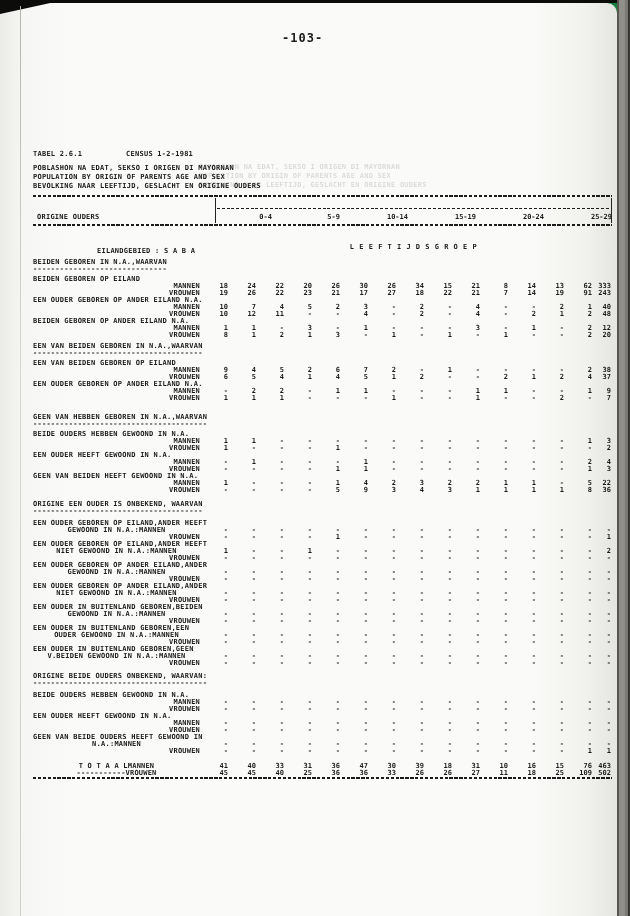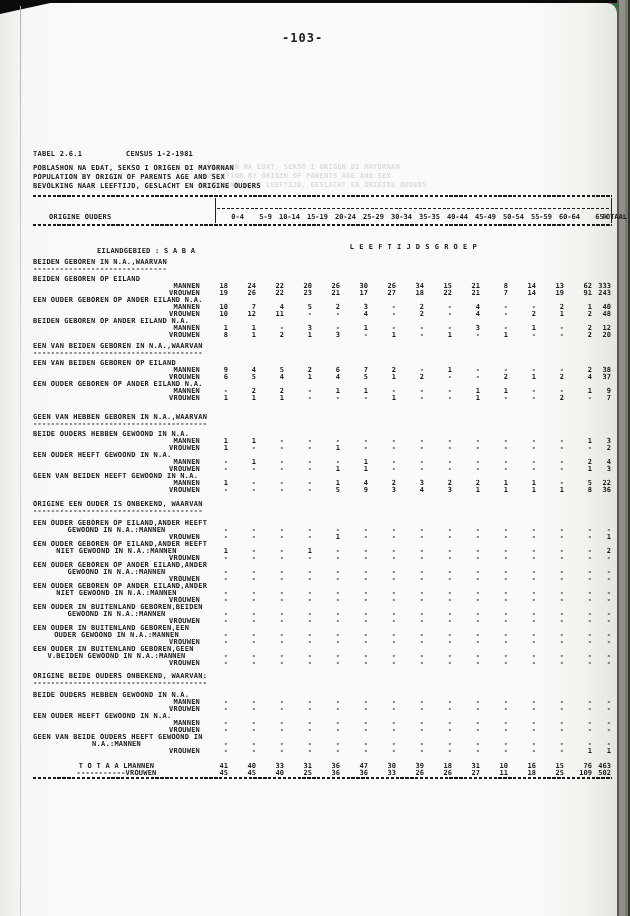--- a/index.html
+++ b/index.html
@@ -23,21 +23,21 @@
   .subs{position:relative;margin-top:6px;line-height:9px;letter-spacing:.25px;}
   .ghost{position:absolute;left:166px;top:-1px;opacity:.14;filter:blur(.3px);white-space:nowrap;}
   .rule{height:2px;background:repeating-linear-gradient(90deg,#1b1b1b 0 3.2px,rgba(0,0,0,0) 3.2px 4.9px);}
   .tablewrap{margin-top:4px;font-size:7px;font-weight:bold;}
   .band{position:relative;height:27px;}
   .vbar{position:absolute;top:1px;bottom:1px;width:1px;background:#222;}
   .vbar-l{left:182px;} .vbar-r{left:578px;}
   .band-title{position:absolute;left:182px;right:0;top:3px;text-align:center;line-height:7px;letter-spacing:.5px;margin-top:44px;}
   .band-dash{position:absolute;left:184px;right:2px;top:11px;height:1.4px;
         background:repeating-linear-gradient(90deg,#1b1b1b 0 3px,rgba(0,0,0,0) 3px 4.8px);}
-  .band-cols{position:absolute;left:16px;right:0;top:17px;}
+  .band-cols{position:absolute;left:4px;right:0;top:17px;gap:40px;}
   .line{display:grid;grid-template-columns:168px repeat(14,28px) 19px;height:7px;line-height:7px;}
   .line > span{justify-self:end;width:max-content;padding-right:1px;white-space:pre;}
   .line > .full{grid-column:1/-1;justify-self:start;width:auto;padding:0;letter-spacing:.25px;}
   .line > .cell0{grid-column:1;}
   .line > .flex{grid-column:1;justify-self:stretch;width:auto;display:flex;justify-content:center;padding-right:1px;}
   .flex .l2{letter-spacing:.25px;}
   .flex .sub2{letter-spacing:.2px;}
   .sub{letter-spacing:.2px;}
   .region{padding-left:64px !important;letter-spacing:.6px;}
   .body{margin-top:22px;}

